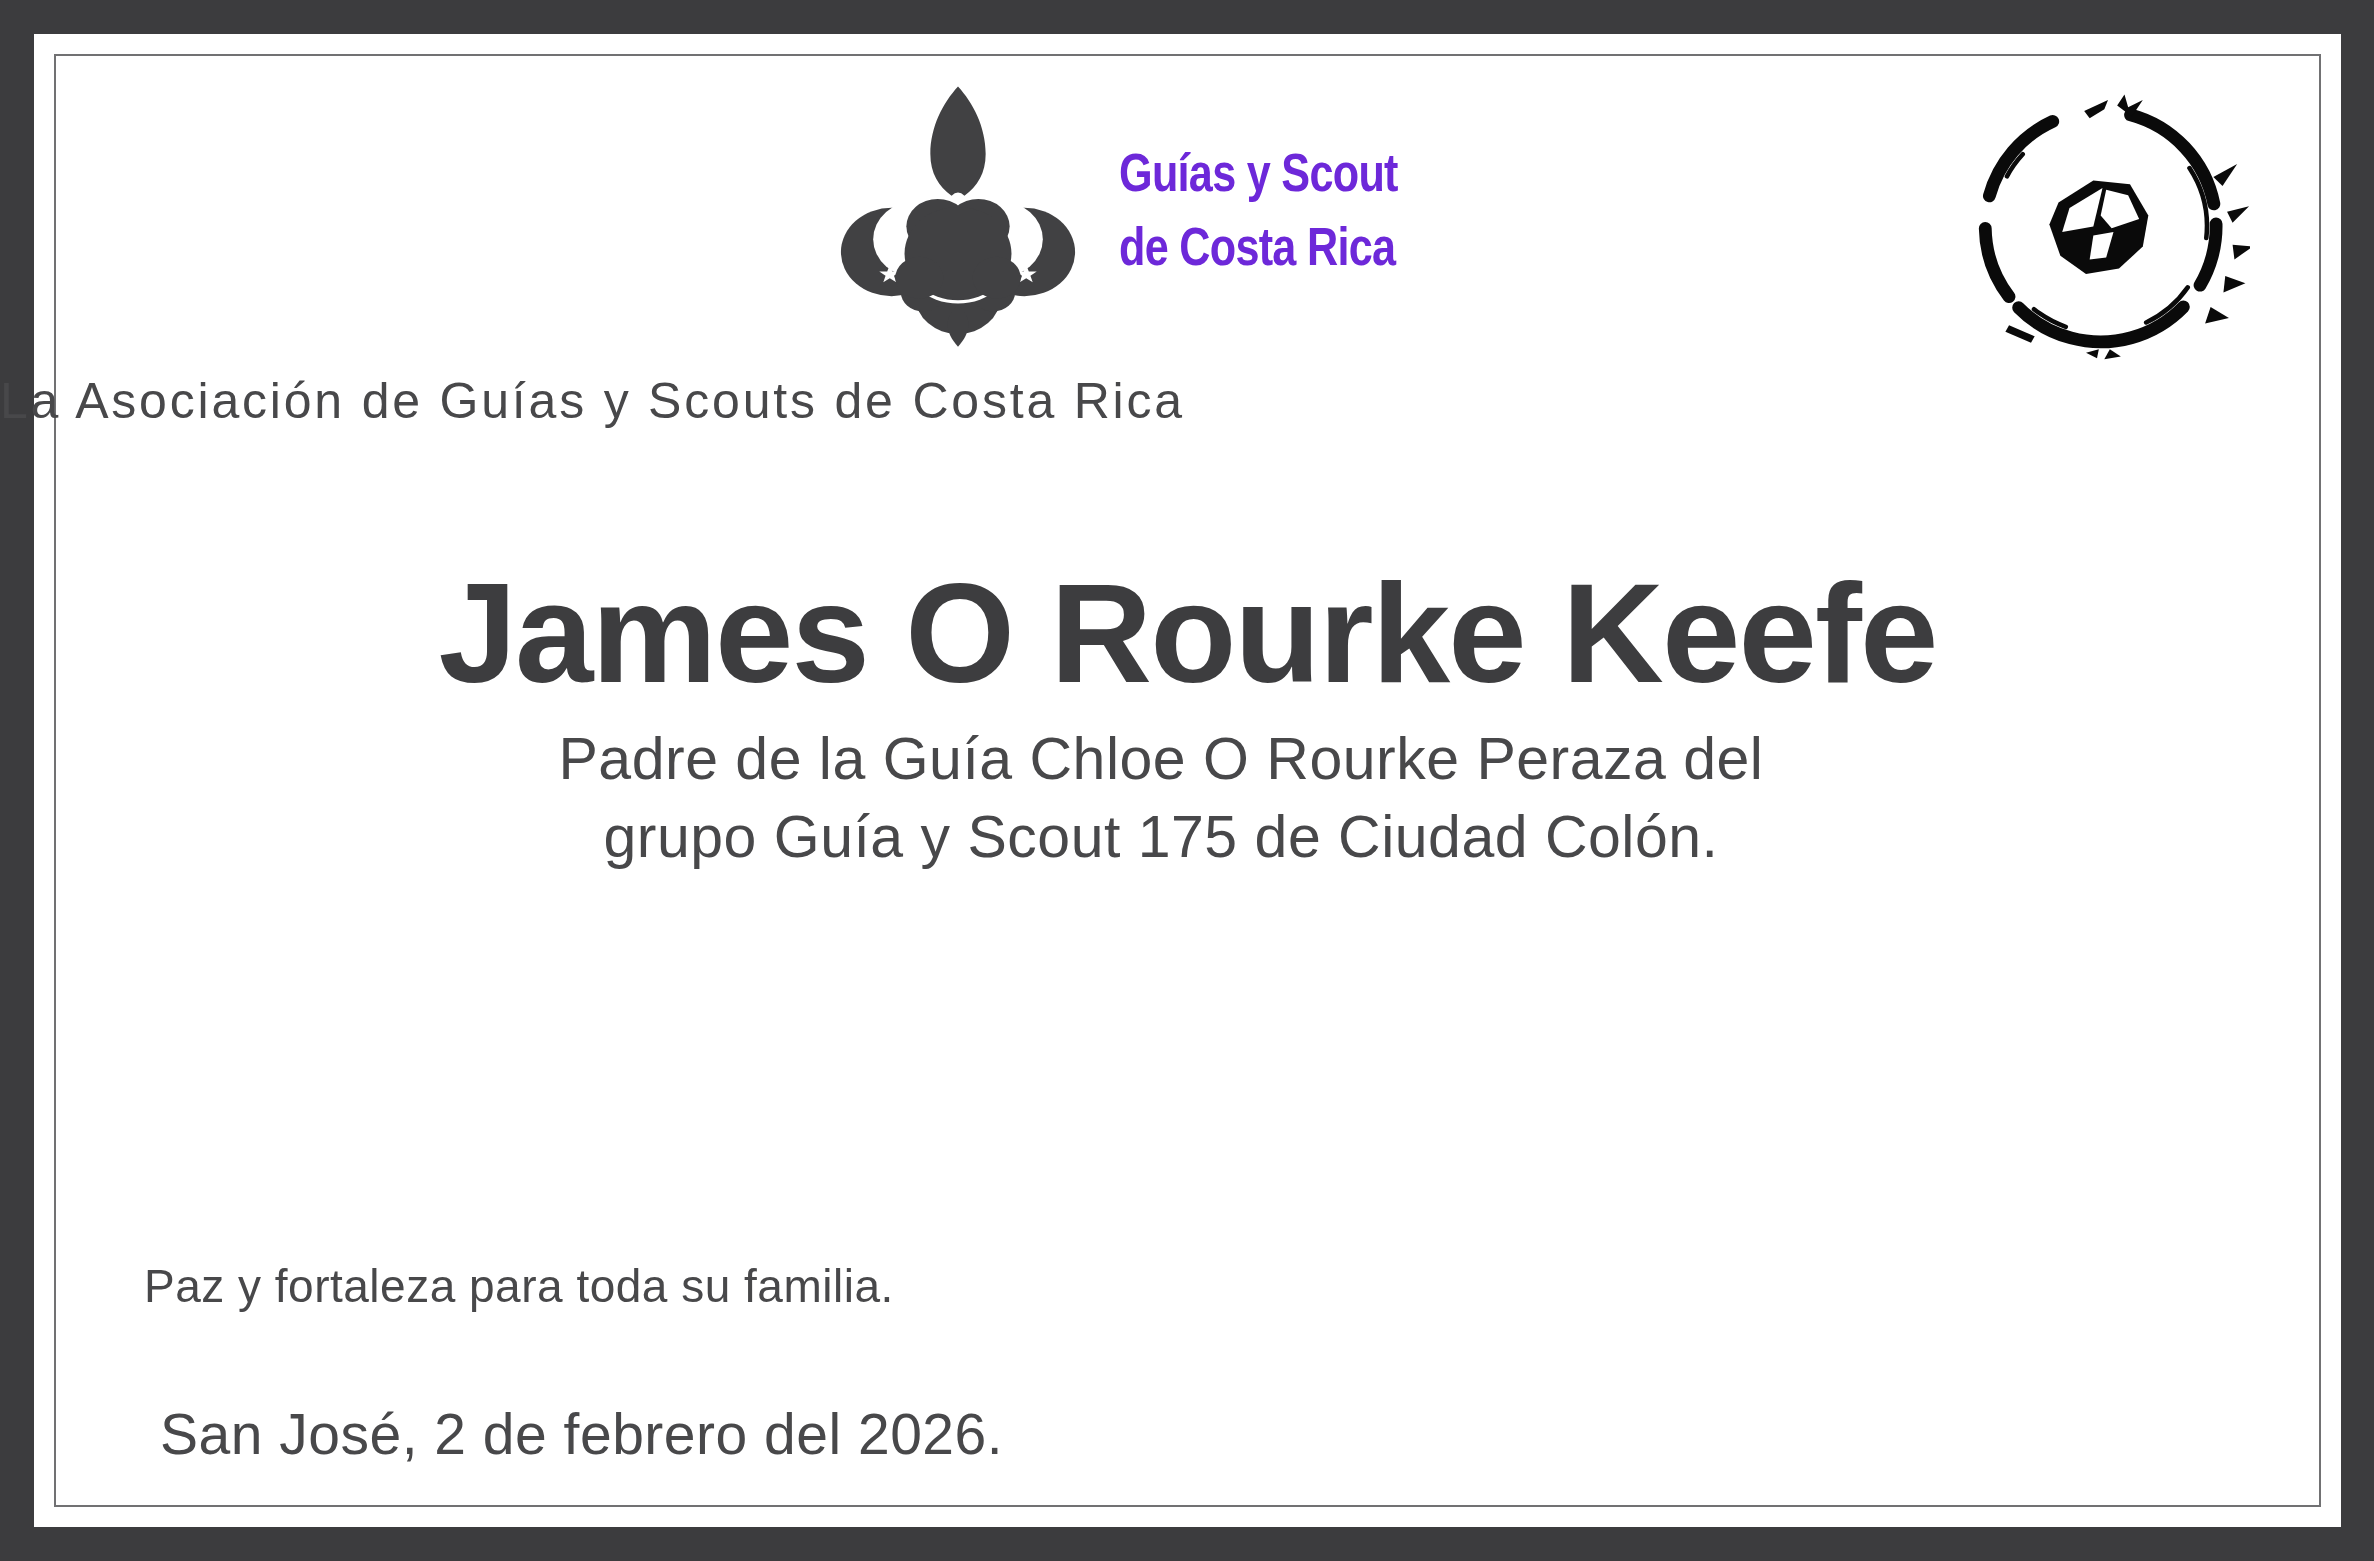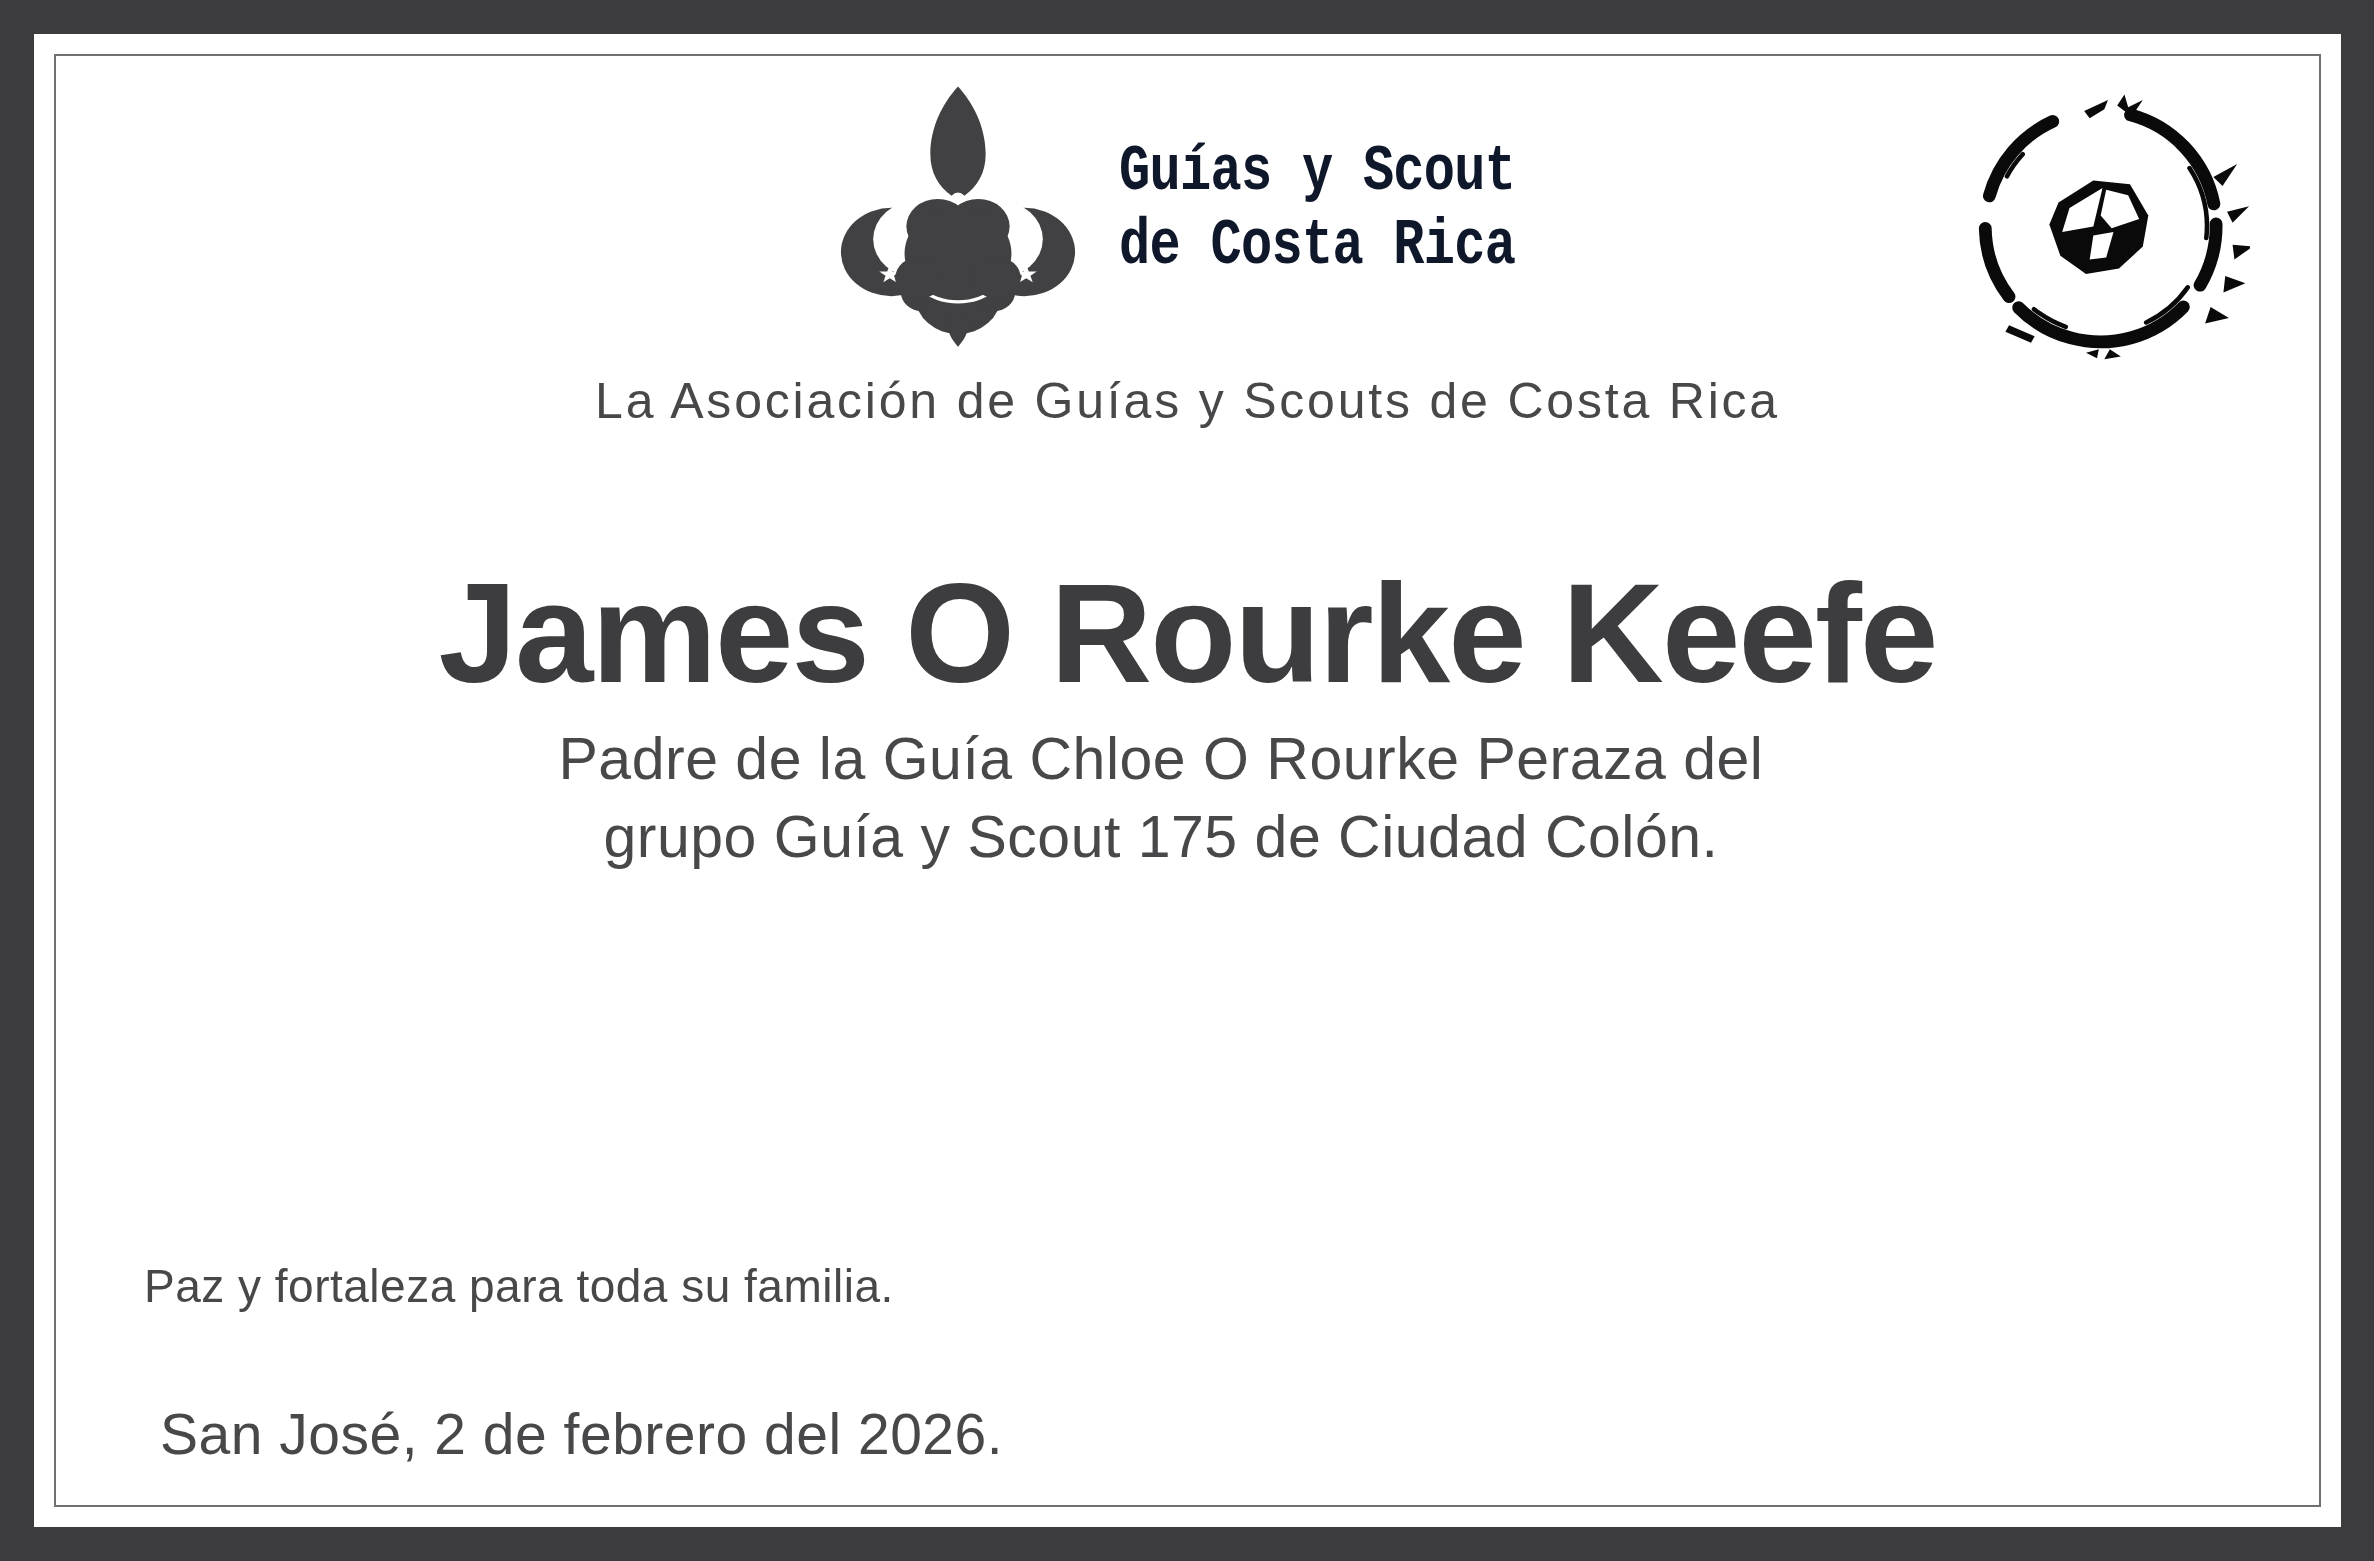--- a/index.html
+++ b/index.html
@@ -20,29 +20,29 @@
   .inner-line{
     position:absolute;inset:54px;
     border:2.8px solid #717173;
     box-sizing:border-box;
     pointer-events:none;
   }
   
   .fleur{position:absolute;left:840px;top:85px;}
   .logotype{
     position:absolute;left:1119px;top:135px;
-    font-size:65px;font-weight:bold;line-height:74px;
-    color:#0f172a;letter-spacing:-0.9px;white-space:nowrap;font-family:Liberation Mono, monospace;
+    font-size:54px;font-weight:bold;line-height:74px;
+    color:#6d28d9;letter-spacing:-0.9px;white-space:nowrap;
   }
   .logotype .lt-line{display:block;transform:scaleX(0.80);transform-origin:left center;}
   .emblem{position:absolute;left:1955px;top:89px;}
   
   .txt{position:absolute;color:#48484a;}
   .intro{
-    left:0;width:2375px;top:369px;text-align:center;
+    left:0;width:2375px;top:369px;text-align:left;
     font-size:50px;line-height:65px;letter-spacing:2.8px;
   }
   .deceased{
     left:0;width:2375px;top:564px;text-align:center;
     font-size:141px;line-height:139px;font-weight:bold;
     letter-spacing:-1.9px;color:#3d3d3f;white-space:nowrap;
   }
   .relation{
     left:0;width:2322px;top:720px;text-align:center;
     font-size:59px;line-height:78px;letter-spacing:0.5px;

